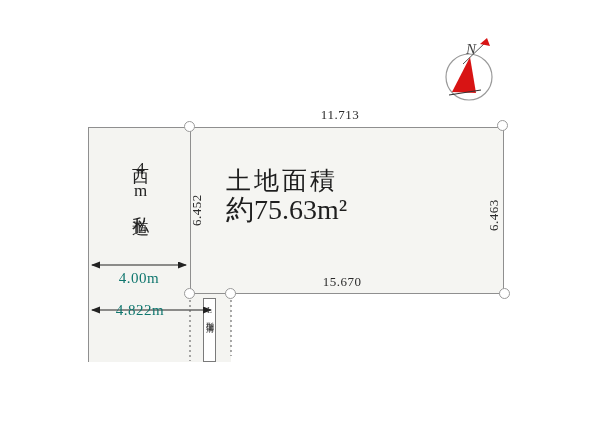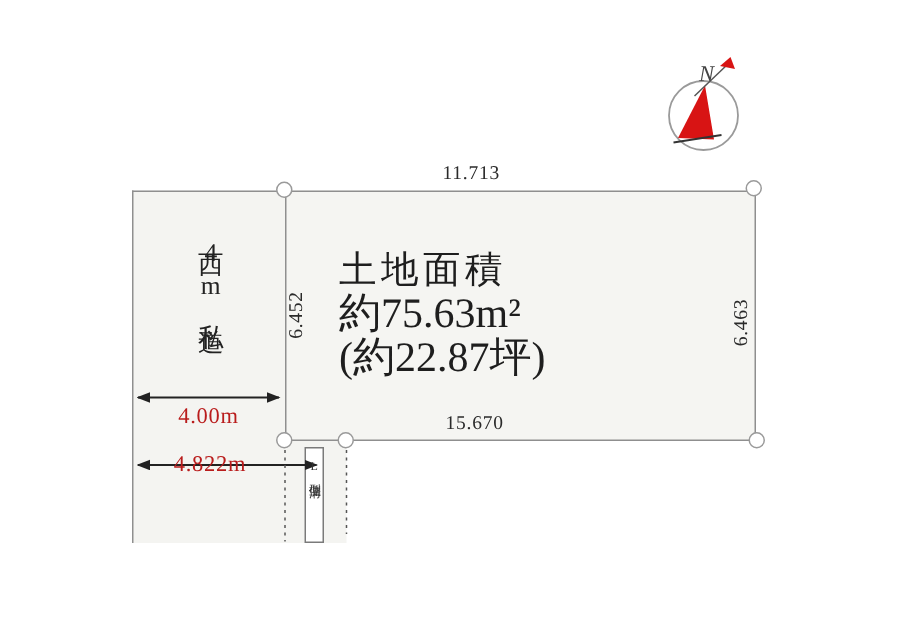--- a/index.html
+++ b/index.html
@@ -25,31 +25,31 @@
     left:203px;top:298px;width:13px;height:64px;background:#ffffff;
     border:1px solid #7a7a7a;box-sizing:border-box;z-index:2;
   }
   svg.overlay{left:0;top:0;width:600px;height:424px;z-index:3;pointer-events:none;}
   .vertex{
     width:11px;height:11px;border-radius:50%;background:#ffffff;
     border:1px solid #9a9a9a;box-sizing:border-box;z-index:4;
   }
   .txt{z-index:5;}
   .dim{font-size:13px;color:#2a2a2a;letter-spacing:0.5px;}
-  .dim-h{width:90px;}
+  .dim-h{width:90px;text-align:center;}
   .dim-v{width:60px;text-align:center;transform:rotate(-90deg);}
   .area-block{left:226px;top:166px;width:252px;text-align:left;line-height:29px;}
   .area-title{font-size:25px;letter-spacing:3px;}
   .area-line{font-size:28px;}
   .road-name{
     left:129px;top:156px;height:110px;
     writing-mode:vertical-rl;text-orientation:upright;
     font-size:17px;letter-spacing:3px;color:#222;
   }
-  .meas{font-size:15px;color:#b91c1c;width:84px;text-align:center;letter-spacing:0.5px;}
+  .meas{font-size:15px;color:#0f766e;width:84px;text-align:center;letter-spacing:0.5px;}
   .gutter-label{
     left:204px;top:306px;height:56px;
     writing-mode:vertical-rl;text-orientation:upright;
     font-size:8px;letter-spacing:1px;color:#333;line-height:11px;
   }
   .north-n{font-size:15px;font-style:italic;fill:#444;
     font-family:"Liberation Serif","DejaVu Serif",serif;}
 </style>
 </head>
 <body>
@@ -91,21 +91,20 @@
   <div class="abs vertex" style="left:499px;top:288px;"></div>
 
   <div class="abs txt dim dim-h" style="left:295px;top:107px;">11.713</div>
   <div class="abs txt dim dim-h" style="left:297px;top:274px;">15.670</div>
   <div class="abs txt dim dim-v" style="left:167px;top:202px;">6.452</div>
   <div class="abs txt dim dim-v" style="left:464px;top:207px;">6.463</div>
 
   <div class="abs txt area-block">
     <div class="area-title">土地面積</div>
     <div class="area-line">約75.63m²</div>
-    <div class="area-line">(約22.87坪)</div>
   </div>
 
   <div class="abs txt road-name">西4m私道</div>
   <div class="abs txt meas" style="left:97px;top:270px;">4.00m</div>
   <div class="abs txt meas" style="left:98px;top:302px;">4.822m</div>
 
   <div class="abs txt gutter-label">L型側溝</div>
 
 </div>
 

